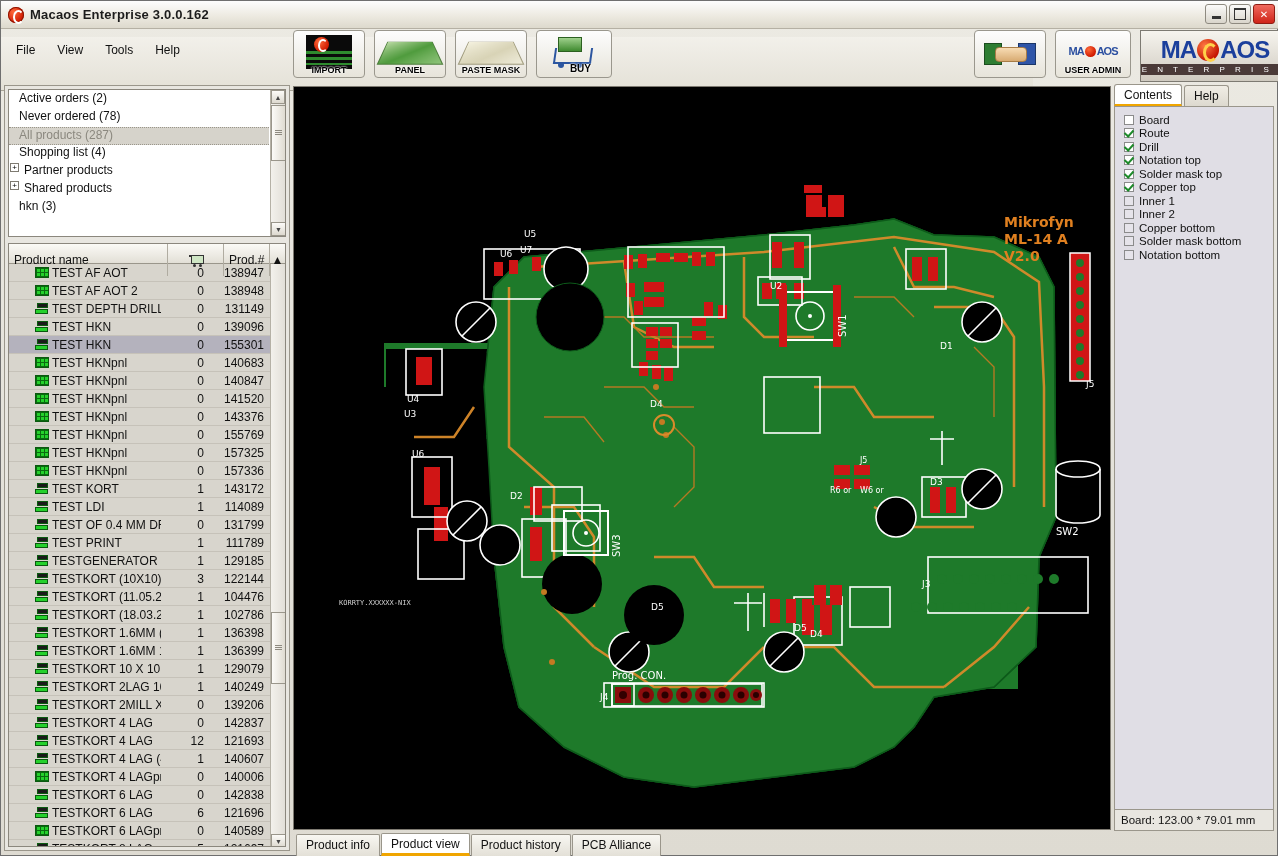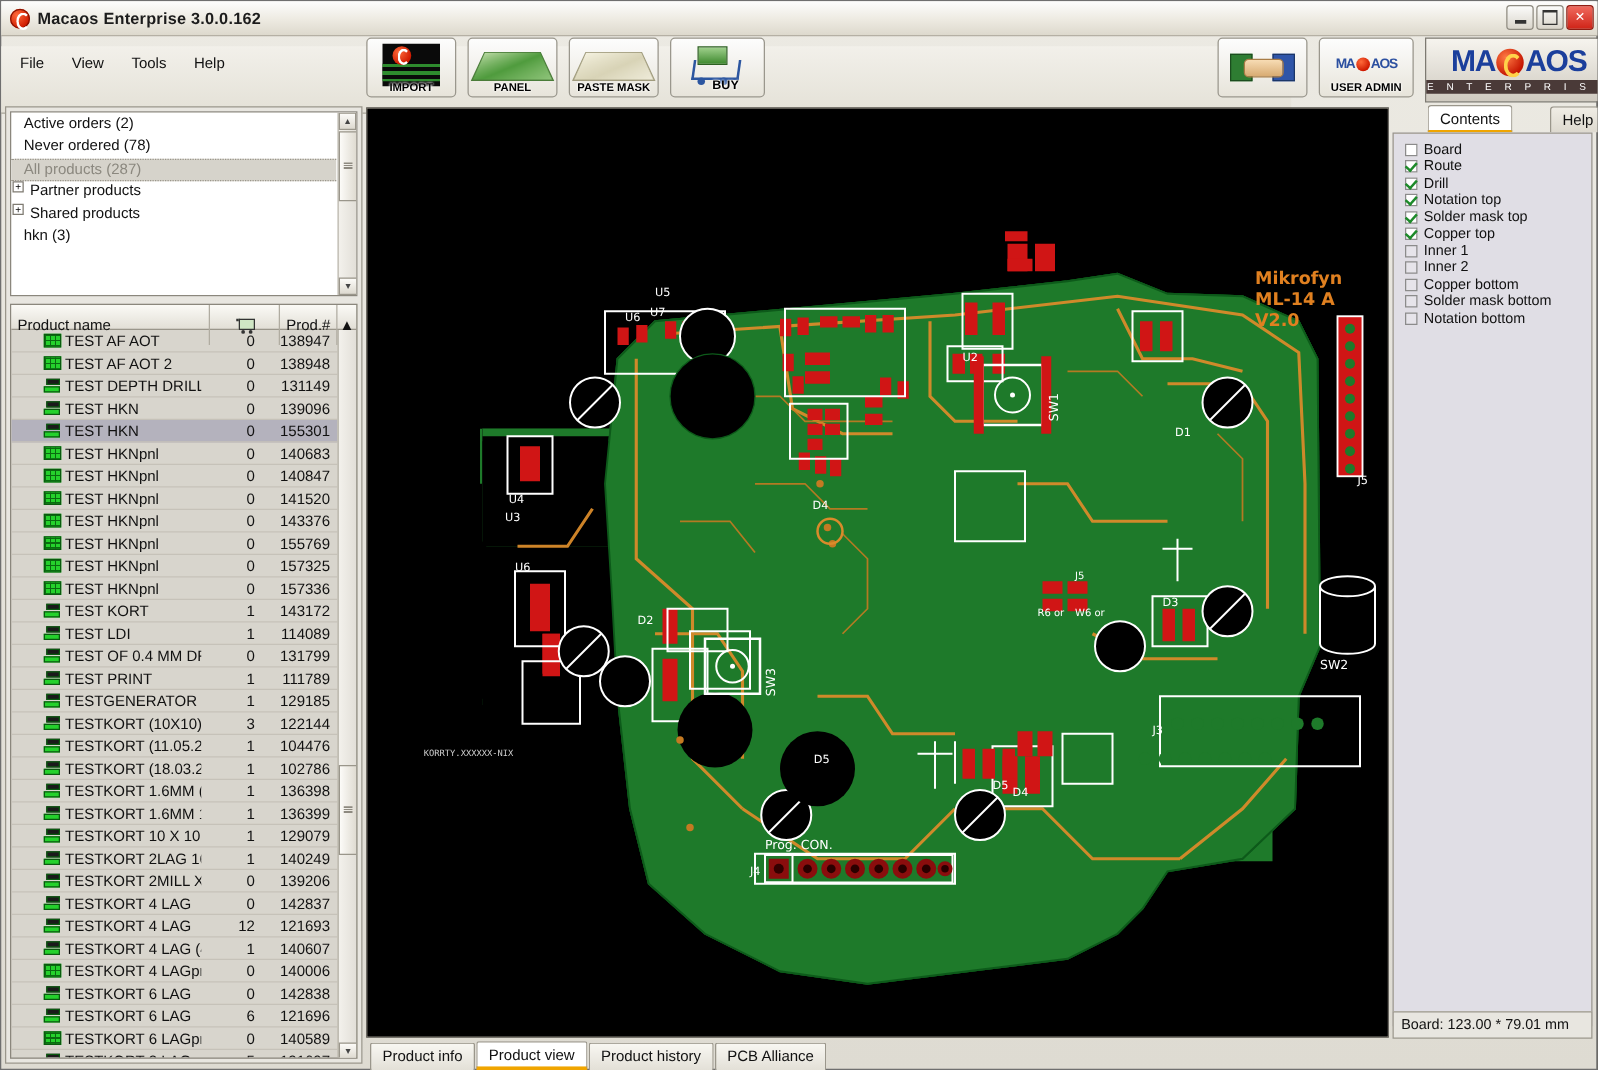--- a/index.html
+++ b/index.html
@@ -159,21 +159,21 @@
 
   .tabs{position:absolute;left:295px;top:832px;display:flex;gap:1px;align-items:flex-end;}
   .tab{padding:3px 9px 4px;font-size:12px;background:linear-gradient(#f8f7f2,#e3e0d7);
      border:1px solid #9a968b;border-bottom:none;border-radius:2px 2px 0 0;color:#111;}
   .tab.active{background:#fff;border-bottom:3px solid #f0a500;padding-bottom:2px;}
 
   
   .rightpane{position:absolute;left:1113px;top:85px;width:160px;height:765px;}
   .rtabs{display:flex;gap:2px;align-items:flex-end;height:20px;}
   .rtab{padding:3px 9px;font-size:12px;background:linear-gradient(#f0ede5,#ddd9cf);
-     border:1px solid #9a968b;border-bottom:none;border-radius:3px 3px 0 0;color:#111;margin-left:28px;}
+     border:1px solid #9a968b;border-bottom:none;border-radius:3px 3px 0 0;color:#111;}
   .rtab.active{background:#fff;border-bottom:2px solid #f0a500;padding-bottom:2px;}
   .rbody{position:absolute;left:0;top:20px;width:160px;height:715px;
      background:#e0dee5;border:1px solid #9a968b;box-sizing:border-box;padding:6px 0;}
   .crow{height:13px;display:flex;align-items:center;font-size:11.5px;color:#111;margin-bottom:.5px;}
   .cb{width:10px;height:10px;border:1px solid #8b8b8b;background:#fff;margin:0 5px 0 9px;
      position:relative;box-sizing:border-box;flex:none;}
   .cb.on:after{content:"";position:absolute;left:1px;top:-1px;width:4px;height:7px;
      border:solid #1d8a2a;border-width:0 2px 2px 0;transform:rotate(42deg);}
   .cb.dim{background:#e6e4ea;}
   .boardsz{position:absolute;left:0;top:723px;width:160px;height:22px;
@@ -275,20 +275,24 @@
             <span class="sp" style="width: 0px;"></span>
             <span>Active orders (2)</span>
           </div>
           <div class="trow">
             <span class="sp" style="width: 0px;"></span>
             <span>Never ordered (78)</span>
           </div>
           <div class="trow sel">
             <span class="sp" style="width: 0px;"></span>
             <span>All products (287)</span>
+          </div>
+          <div class="trow">
+            <span class="sp" style="width: 0px;"></span>
+            <span>Shopping list (4)</span>
           </div>
           <div class="trow">
             <span class="plus">+</span>
             <span>Partner products</span>
           </div>
           <div class="trow">
             <span class="plus">+</span>
             <span>Shared products</span>
           </div>
           <div class="trow">

